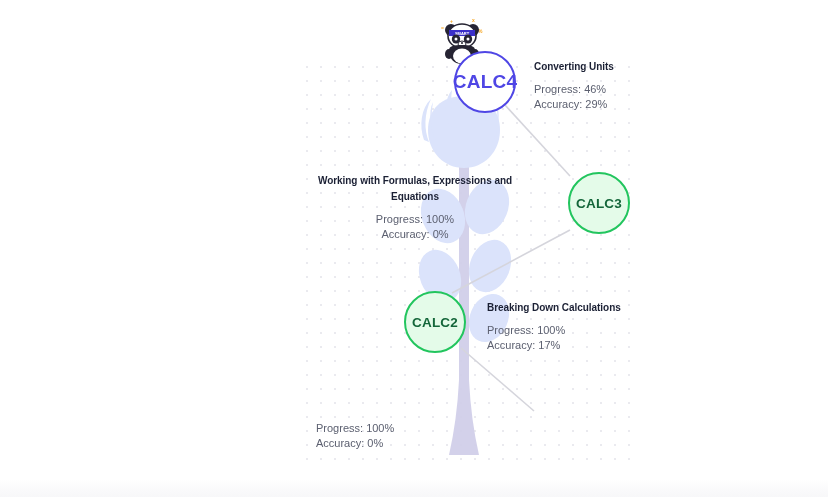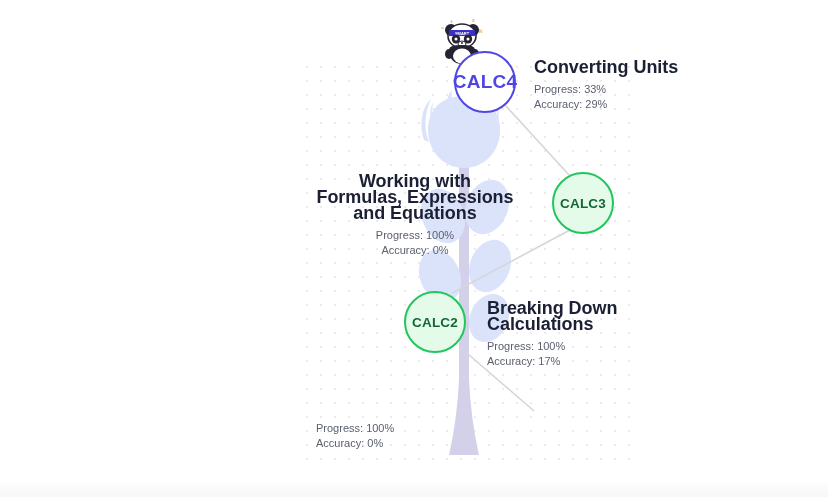--- a/index.html
+++ b/index.html
@@ -70,28 +70,28 @@
     font-size: 13.5px;
   }
   .node-current {
     width: 62px; height: 62px;
     background: #ffffff;
     border: 2.5px solid #4f46e5;
     color: #4f46e5;
     font-size: 19px;
   }
   #node-calc4 { left: 454px; top: 51px; }
-  #node-calc3 { left: 552px; top: 172px; text-align: center; }
+  #node-calc3 { left: 568px; top: 172px; text-align: center; }
   #node-calc2 { left: 404px; top: 291px; align-items: center; }
   #node-calc1 { left: 528px; top: 406px; }
 
   
   .info { position: absolute; }
   .info .title {
-    font-size: 18px;
+    font-size: 10px;
     font-weight: bold;
     color: #1b2034;
     line-height: 16px;
     letter-spacing: -0.05px;
   }
   .info .stat {
     font-size: 11px;
     color: #5c6070;
     line-height: 14px;
     margin-top: 1px;
@@ -188,21 +188,21 @@
   </div>
 
   <div class="node node-done" id="node-calc2">
     <span>CALC2</span>
   </div>
 
 
   <div class="info" id="info-calc4">
     <div class="title">Converting Units</div>
     <div class="stats">
-      <div class="stat">Progress: 33%</div>
+      <div class="stat">Progress: 46%</div>
       <div class="stat">Accuracy: 29%</div>
     </div>
   </div>
 
   <div class="info" id="info-calc3">
     <div class="title">Working with Formulas, Expressions and Equations</div>
     <div class="stats">
       <div class="stat">Progress: 100%</div>
       <div class="stat">Accuracy: 0%</div>
     </div>

